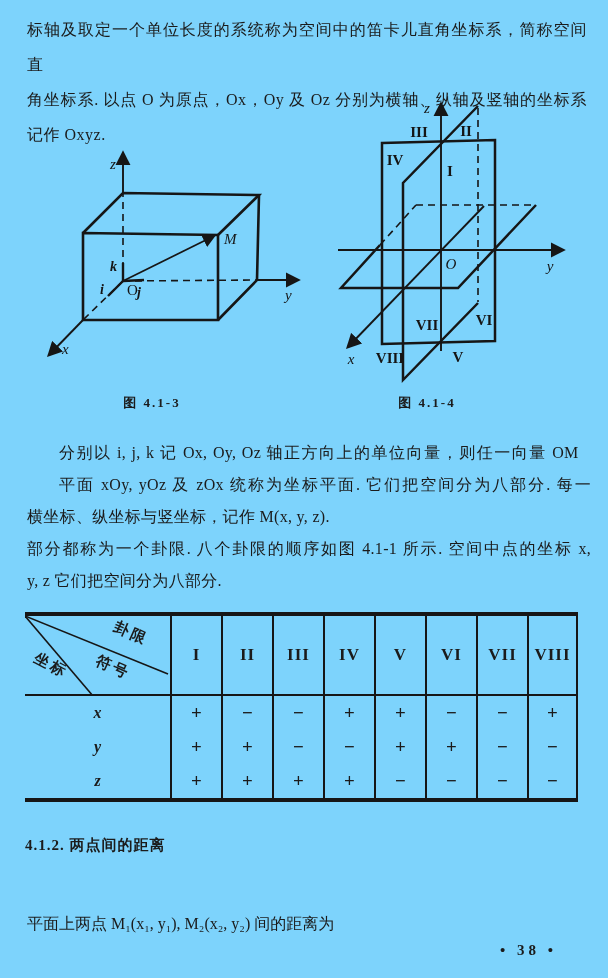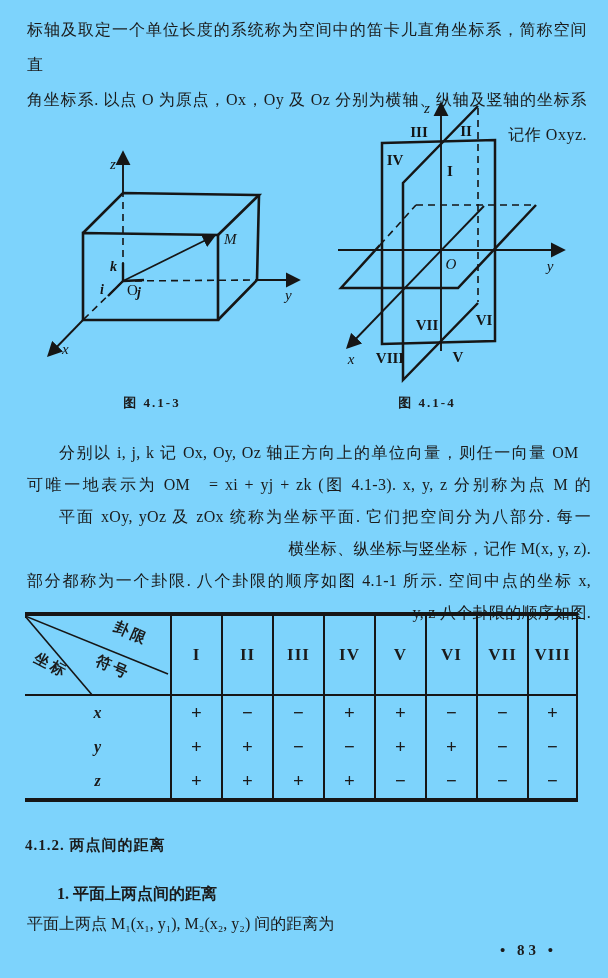--- a/index.html
+++ b/index.html
@@ -10,21 +10,21 @@
     margin: 0 auto;
     background: #7dd3fc;
     color: #1b1b1b;
     font-family: "Liberation Serif", serif;
     overflow: hidden;
   }
   .para { position: absolute; }
   .tline { width: 560px; font-size: 16px; line-height: 35px; letter-spacing: .5px; }
   .mline { width: 564px; font-size: 16px; line-height: 32px; letter-spacing: .3px; }
   .just { text-align: justify; text-align-last: justify; }
-  .left { text-align: right; }
+  .left { text-align: left; }
   .ind  { text-indent: 2em; }
   .caption { position: absolute; font-size: 13px; font-weight: 600; text-align: center; letter-spacing: 2px; }
   .figsvg { position: absolute; }
   .figsvg text { font-family: "Liberation Serif", serif; fill:#151515; }
   .it { font-style: italic; }
 
   
   .sign-table {
     position: absolute; left: 25px; top: 612px; width: 553px;
     border-top: 4px solid #161616; border-bottom: 4px solid #161616;
@@ -137,25 +137,24 @@
       <text x="140" y="266">V</text>
       <text x="166" y="229">VI</text>
       <text x="109" y="234">VII</text>
       <text x="72" y="267">VIII</text>
     </g>
   </svg>
   <div class="caption" style="left:342px;top:394px;width:170px;">图  4.1-4</div>
 
   <div class="para" style="left:27px;top:437px;">
     <div class="mline just ind">分别以 i, j, k 记 Ox, Oy, Oz 轴正方向上的单位向量，则任一向量 OM⃗</div>
-    <div class="mline just">可唯一地表示为 OM⃗ = xi + yj + zk (图 4.1-3). x, y, z 分别称为点 M 的</div>
     <div class="mline just ind">平面 xOy, yOz 及 zOx 统称为坐标平面. 它们把空间分为八部分. 每一</div>
     <div class="mline left">横坐标、纵坐标与竖坐标，记作 M(x, y, z).</div>
     <div class="mline just">部分都称为一个卦限. 八个卦限的顺序如图 4.1-1 所示. 空间中点的坐标 x,</div>
-    <div class="mline left">y, z 八个卦限的顺序如图.</div>
+    <div class="mline left">y, z 它们把空间分为八部分.</div>
   </div>
 
   <div class="sign-table">
 
     <div class="cell first hrow corner">
       <svg width="145" height="80" viewBox="0 0 145 80">
         <path d="M0 0 L68 80" stroke="#161616" stroke-width="1.6"></path>
         <path d="M0 0 L143 58" stroke="#161616" stroke-width="1.6"></path>
       </svg>
       <span class="cl cl-gx">卦限</span>
@@ -196,18 +195,17 @@
     <div class="cell sc">+</div>
     <div class="cell sc">+</div>
     <div class="cell sc">+</div>
     <div class="cell sc">−</div>
     <div class="cell sc">−</div>
     <div class="cell sc">−</div>
     <div class="cell sc re">−</div>
   </div>
 
   <div class="sec-head">4.1.2. 两点间的距离</div>
-  <div class="sec-item">1. 平面上两点间的距离</div>
   <div class="sec-body">平面上两点 M₁(x₁, y₁), M₂(x₂, y₂) 间的距离为</div>
 
-  <div class="pageno">• 83 •</div>
+  <div class="pageno">• 38 •</div>
 
 </div>
 
 </body></html>

